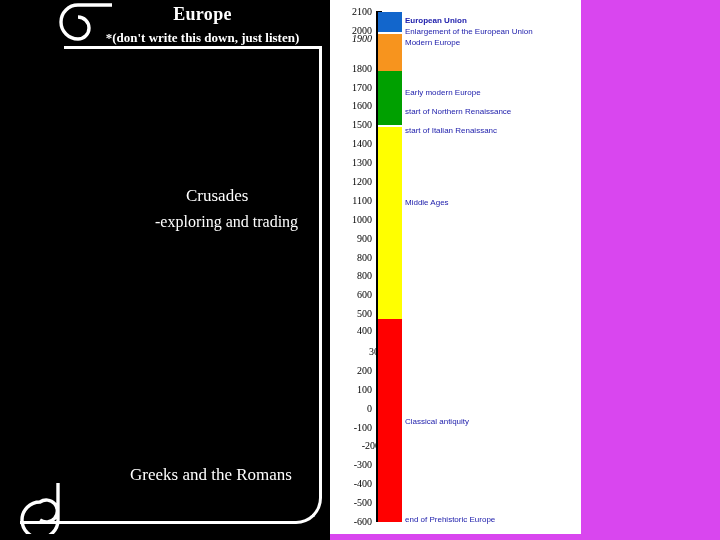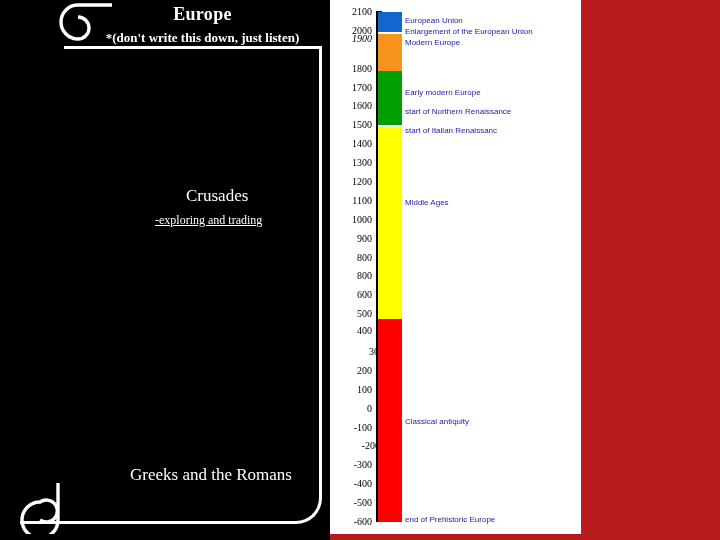--- a/index.html
+++ b/index.html
@@ -11,21 +11,21 @@
     width: 720px;
     height: 540px;
     overflow: hidden;
     font-family: "Liberation Serif", serif;
   }
 
   #slide {
     position: relative;
     width: 720px;
     height: 540px;
-    background: #b91c1c;
+    background: #d946ef;
   }
 
   
   #left-panel {
     position: absolute;
     left: 0;
     top: 0;
     width: 330px;
     height: 540px;
     background: #000000;
@@ -96,22 +96,21 @@
 
   .bullet {
     position: absolute;
     color: #ffffff;
     white-space: nowrap;
   }
   .bullet.main {
     font-size: 17px;
   }
   .bullet.sub {
-    font-size: 12px;
-    text-decoration: underline;
+    font-size: 16px;
   }
 
   #bullet-humanism { left: 150px; top: 101px; }
   #bullet-crusades { left: 186px; top: 186px; }
   #bullet-exploring { left: 155px; top: 213px; }
   #bullet-disorganized { left: 155px; top: 318px; }
   #bullet-greeks { left: 130px; top: 465px; }
 
   
   #chart-panel {
@@ -335,21 +334,21 @@
     <div id="bar" style="top: 12px; height: 510px;">
         <div class="band" style="top: 0px; height: 20.2111px; background: rgb(18, 102, 204);"></div>
         <div class="band" style="top: 20.2111px; height: 1.51111px; background: rgb(255, 255, 255);"></div>
         <div class="band" style="top: 21.7222px; height: 37.0222px; background: rgb(247, 148, 30);"></div>
         <div class="band" style="top: 58.7444px; height: 54.5889px; background: rgb(0, 160, 0);"></div>
         <div class="band" style="top: 113.333px; height: 1.88889px; background: rgb(255, 255, 255);"></div>
         <div class="band" style="top: 115.222px; height: 191.533px; background: rgb(255, 255, 0);"></div>
         <div class="band" style="top: 306.756px; height: 203.244px; background: rgb(255, 0, 0);"></div>
       </div>
     <div id="legend">
-        <div class="legend-item" style="top: 20.5px;">European Union</div>
+        <div class="legend-item" style="top: 20.5px; font-weight: bold;">European Union</div>
         <div class="legend-item" style="top: 31.8333px;">Enlargement of the European Union</div>
         <div class="legend-item" style="top: 43.1667px;">Modern Europe</div>
         <div class="legend-item" style="top: 93.2222px;">Early modern Europe</div>
         <div class="legend-item" style="top: 112.111px;">start of Northern Renaissance</div>
         <div class="legend-item" style="top: 131px;">start of Italian Renaissanc</div>
         <div class="legend-item" style="top: 202.778px;">Middle Ages</div>
         <div class="legend-item" style="top: 421.889px;">Classical antiquity</div>
         <div class="legend-item" style="top: 520.111px;">end of Prehistoric Europe</div>
       </div>
   </div>

